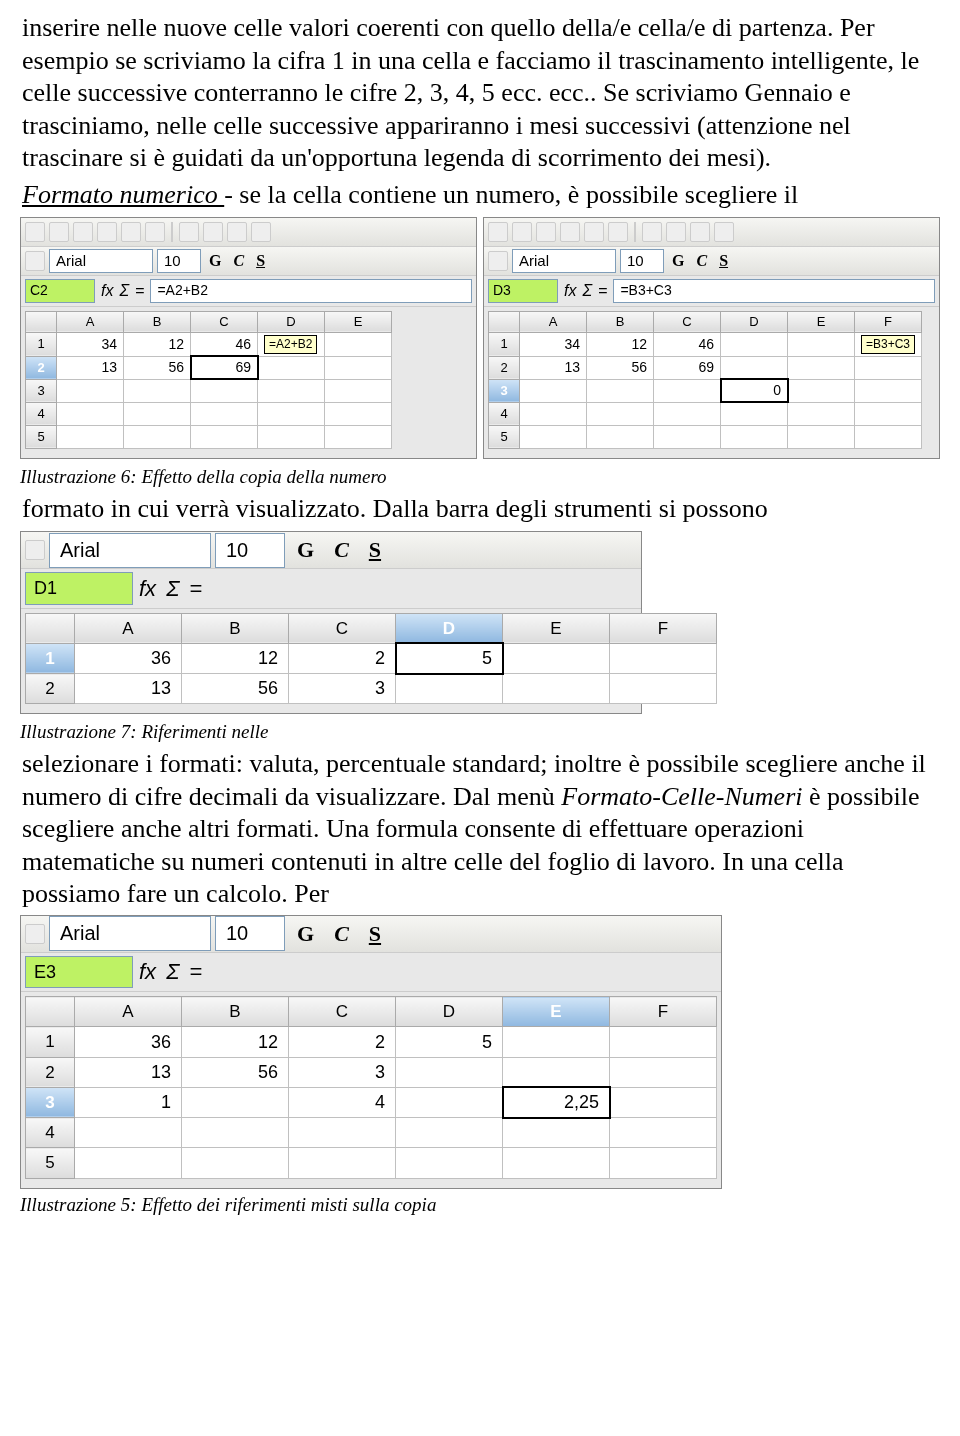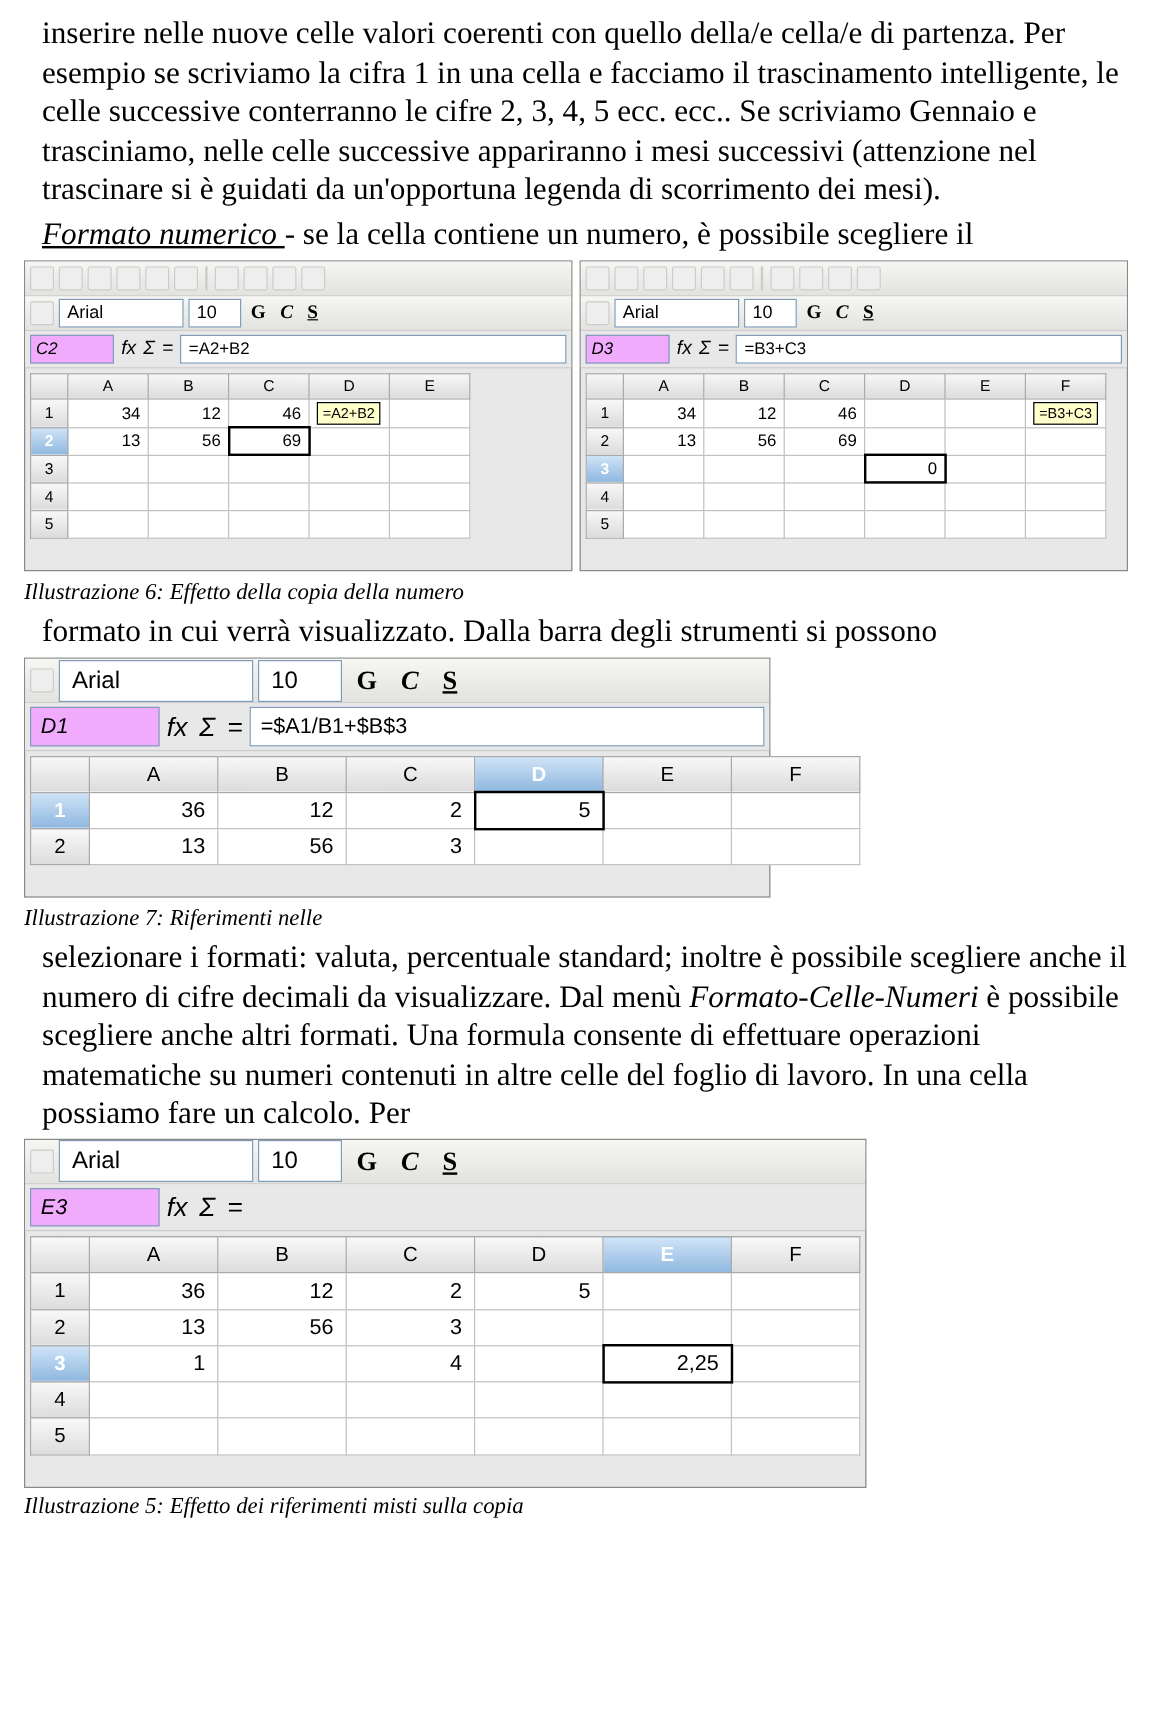--- a/index.html
+++ b/index.html
@@ -5,40 +5,40 @@
   body {
     margin: 0;
     padding: 12px 20px;
     font-family: "Times New Roman", Times, serif;
     font-size: 26px;
     line-height: 1.25;
     color: #000;
     width: 920px;
     background: #fff;
   }
-  .para { margin: 0 0 4px 15px; }
+  .para { margin: 0 0 4px 2px; }
   .italic { font-style: italic; }
   .underline { text-decoration: underline; }
   .caption {
     font-style: italic;
     font-size: 19px;
     margin: 4px 0;
   }
   .illus-row {
     display: flex;
     gap: 6px;
     margin: 6px 0;
   }
   .spreadsheet {
     border: 1px solid #888;
     background: #e8e8e8;
     font-family: Tahoma, Arial, sans-serif;
     font-size: 13px;
     flex: 1;
-    padding-bottom: 22px;
+    padding-bottom: 5px;
   }
   .toolbar-row {
     display: flex;
     align-items: center;
     gap: 4px;
     padding: 3px 4px;
     background: linear-gradient(#f6f6f3, #e2e2de);
     border-bottom: 1px solid #ccc;
     height: 22px;
   }
@@ -66,26 +66,25 @@
   .fmt-under { text-decoration: underline; }
   .formula-bar {
     display: flex;
     align-items: center;
     gap: 6px;
     padding: 3px 4px;
     background: #e8e8e8;
     border-bottom: 1px solid #ccc;
   }
   .cell-ref {
-    background: #f0abfc;
+    background: #bef264;
     border: 1px solid #7f9db9;
     padding: 2px 4px;
     width: 60px;
     font-size: 14px;
-    font-style: italic;
   }
   .fx-syms {
     display: flex; gap: 6px;
     font-size: 16px;
     font-style: italic;
   }
   .formula-input {
     background: #fff;
     border: 1px solid #7f9db9;
     padding: 2px 6px;
@@ -361,21 +360,20 @@
     <span class="fmt-btn fmt-italic">C</span>
     <span class="fmt-btn fmt-under">S</span>
   </div>
   <div class="formula-bar">
     <span class="cell-ref">D1</span>
     <span class="fx-syms">
       <span>fx</span>
       <span>Σ</span>
       <span>=</span>
     </span>
-    <span class="formula-input">=$A1/B1+$B$3</span>
   </div>
   <table class="grid">
     <tbody>
         <tr>
       <th class="rowhdr"></th>
       <th>A</th>
       <th>B</th>
       <th>C</th>
       <th class="active">D</th>
       <th>E</th>

